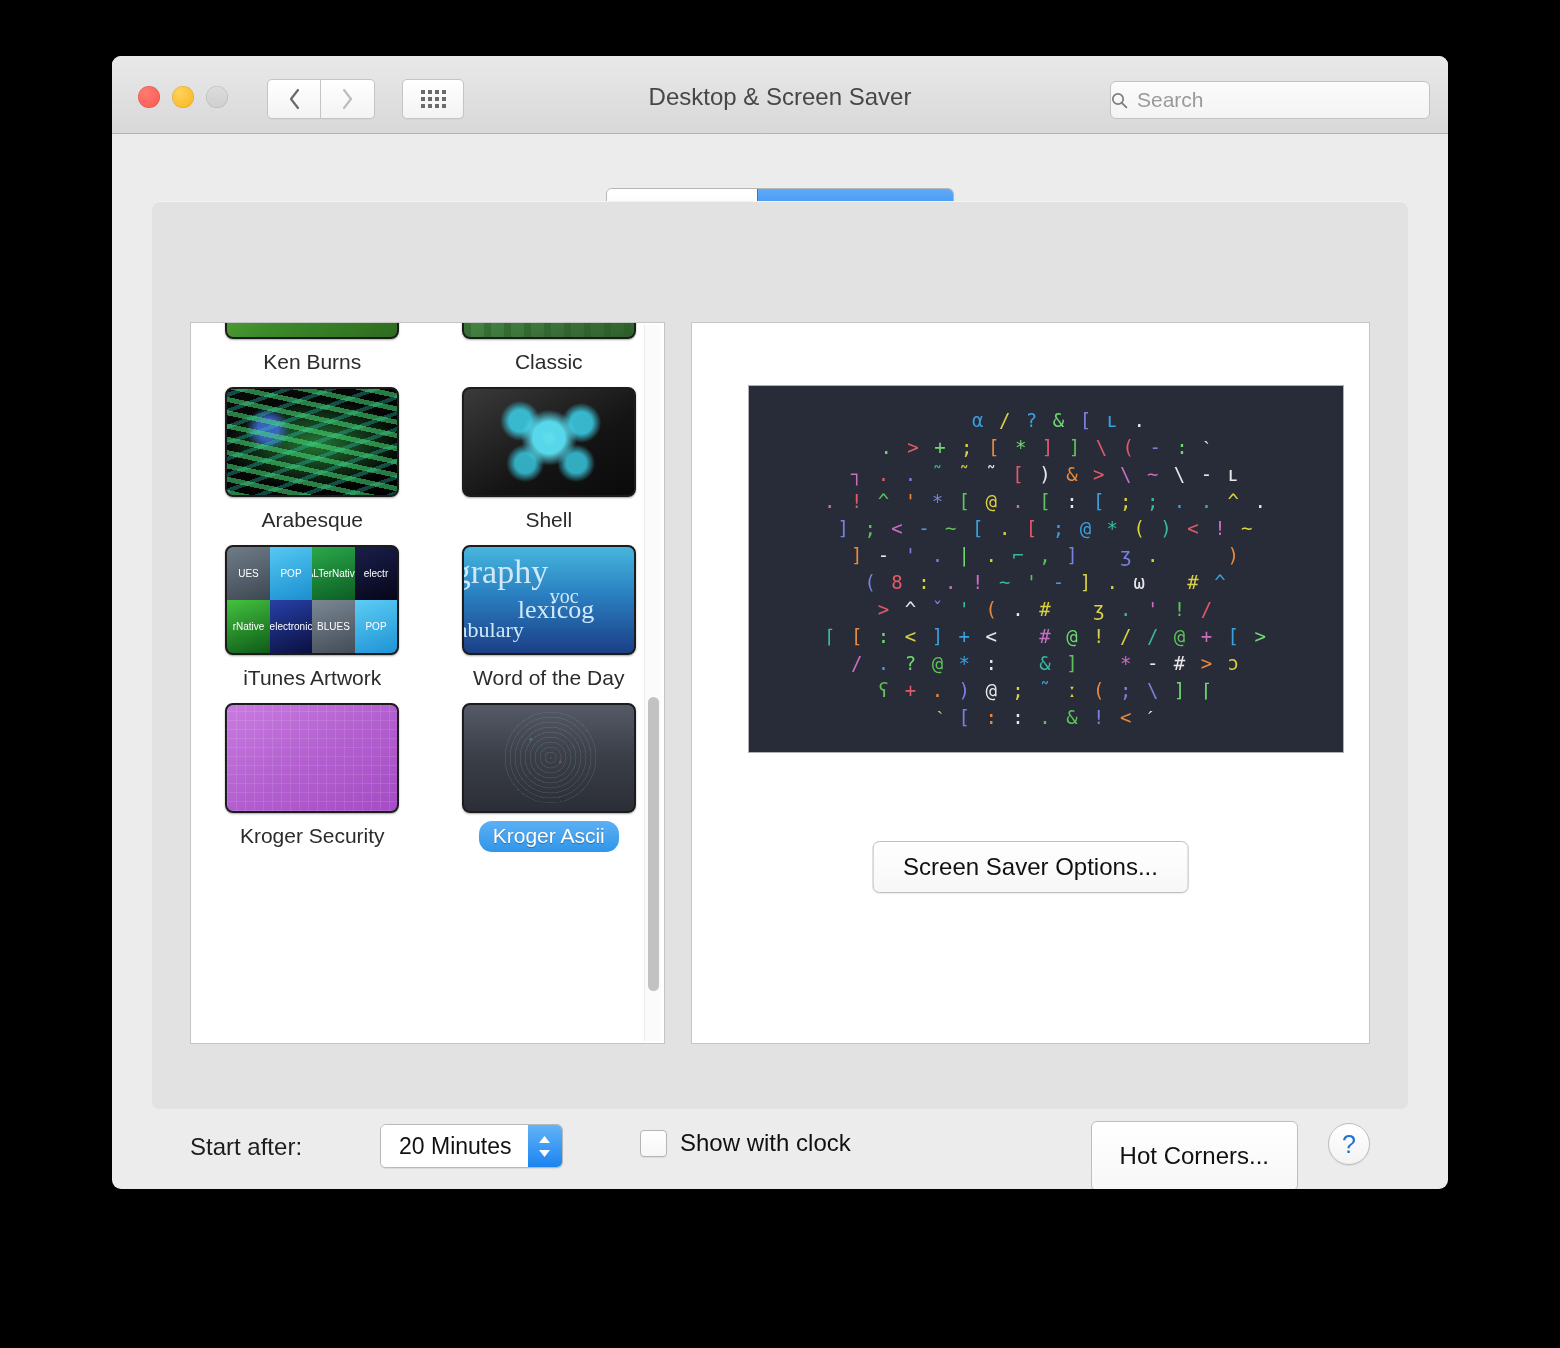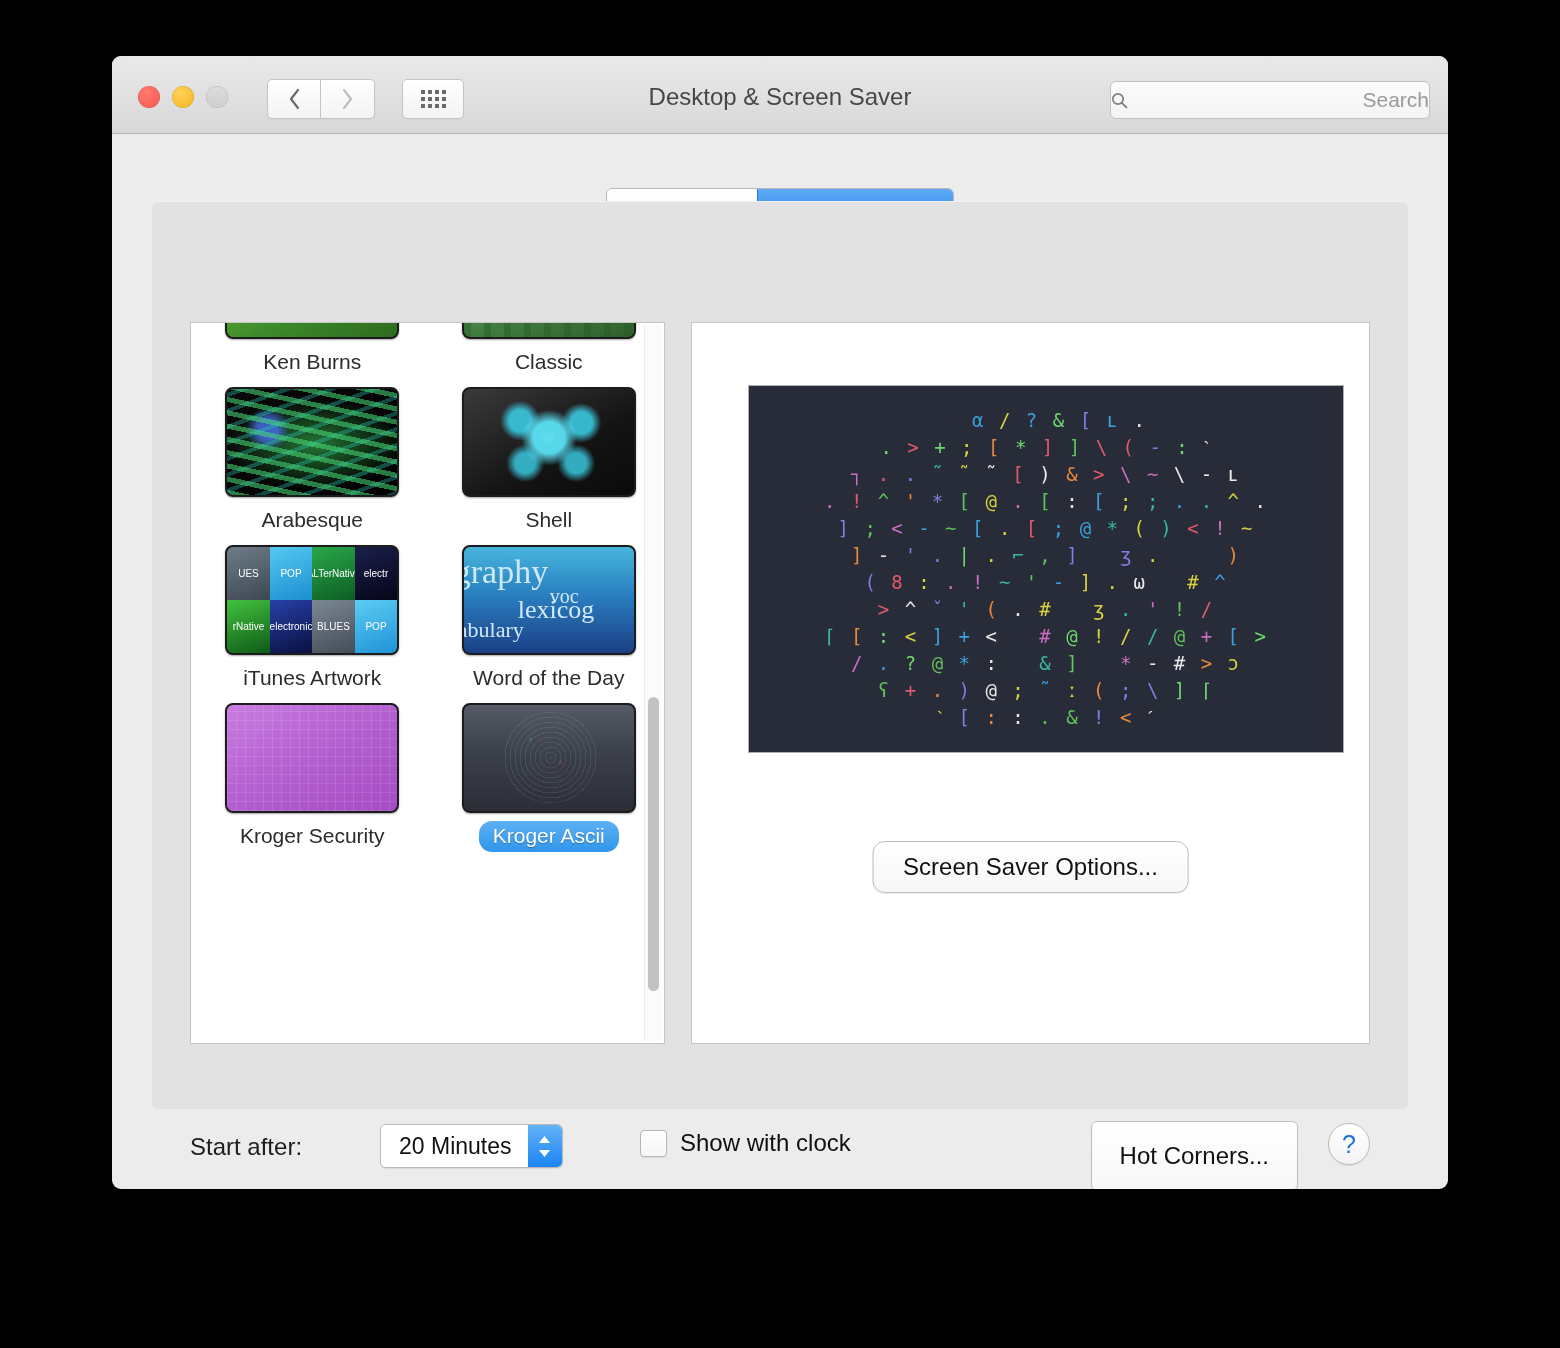--- a/index.html
+++ b/index.html
@@ -89,21 +89,21 @@
     color: #474747;
   }
 
   .searchbox {
     position: absolute;
     right: 18px; top: 25px;
     width: 320px; height: 38px;
     background: linear-gradient(to bottom, #fbfbfb, #f4f4f4);
     border: 1px solid #c3c3c3;
     border-radius: 6px;
-    display: flex; align-items: center; justify-content: space-between;
+    display: flex; align-items: center; justify-content: flex-start;
     gap: 9px;
   }
   .mag { width: 17px; height: 17px; flex: none; }
   .mag circle { fill: none; stroke: #7e7e7e; stroke-width: 1.7; }
   .mag line { stroke: #7e7e7e; stroke-width: 1.9; stroke-linecap: round; }
   .searchph { font-size: 21px; color: #9a9a9a; }
 
   
   .tabwrap {
     position: absolute;
@@ -332,21 +332,21 @@
 
   .optbtn {
     position: absolute;
     left: 50%; transform: translateX(-50%);
     top: 518px;
     padding: 11px 30px;
     font-size: 24px;
     color: #111;
     background: linear-gradient(to bottom,#ffffff,#f7f7f7);
     border: 1px solid #bebebe;
-    border-radius: 12px;
+    border-radius: 7px;
     box-shadow: 0 1px 1px rgba(0,0,0,0.07);
     white-space: nowrap;
   }
 
   
   .bottombar {
     position: absolute;
     left: 40px; right: 40px;
     top: 1063px;
     height: 70px;

